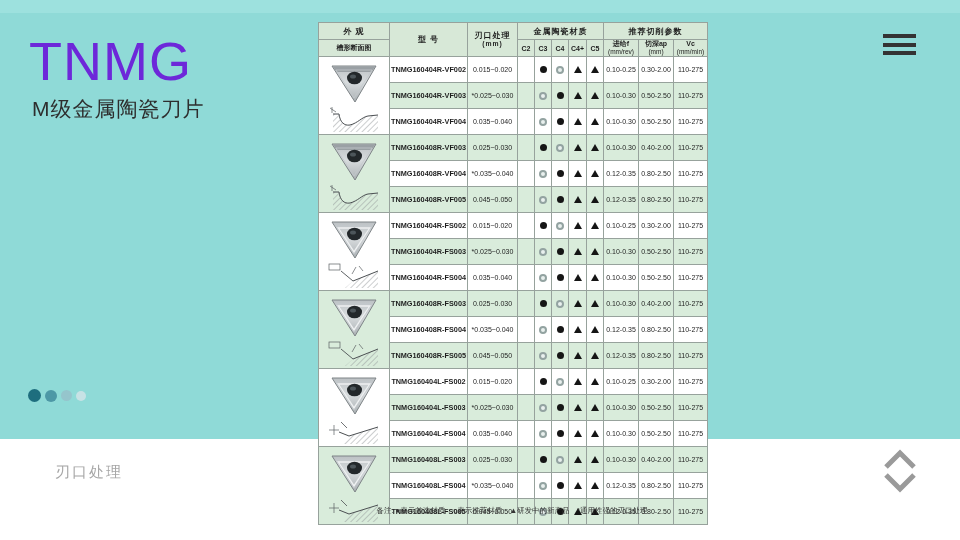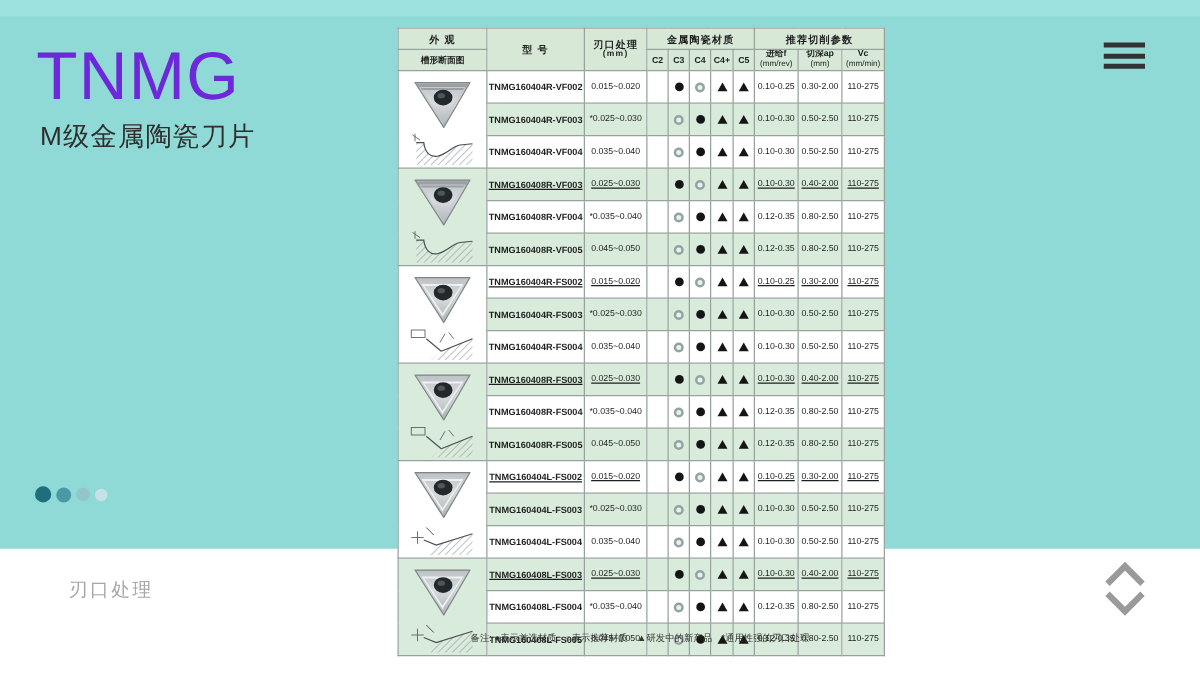--- a/index.html
+++ b/index.html
@@ -48,21 +48,21 @@
   th.two-line .unit{display:block;font-size:6.5px;font-weight:normal;}
   th.edge-h{font-size:7.5px;line-height:1.2;letter-spacing:0;}
   th.edge-h .unit{display:block;font-size:6.8px;font-weight:bold;}
   th.model-h{font-size:8.5px;letter-spacing:3px;}
   th.matcol{font-size:7px;letter-spacing:0;}
   table.spec tbody td{height:24.9px;font-size:7px;background:#fff;}
   table.spec tbody tr.alt td{background:#d9ecdb;}
   table.spec tbody td.model{font-size:7.3px;font-weight:bold;letter-spacing:0;}
   table.spec tbody td.imgcell{background:#fff;vertical-align:middle;line-height:0;}
   table.spec tbody td.imgcell svg{display:block;margin:1px auto;}
-  table.spec tbody tr.gsep td{border-top:1.5px solid #5a625e;text-decoration:underline;}
+  table.spec tbody tr.gsep td{border-top:1.5px solid #5a625e;}
 
   .sym{display:inline-block;vertical-align:middle;}
   .sym.dot{width:7px;height:7px;border-radius:50%;background:#151515;}
   .sym.ring{width:4px;height:4px;border-radius:50%;border:2px solid #93a3a1;background:#e9f0ee;}
   .sym.tri{width:0;height:0;border-left:4.5px solid transparent;border-right:4.5px solid transparent;border-bottom:7.5px solid #151515;}
 
   .footnote{
     position:absolute;left:318px;top:506px;width:388px;
     text-align:center;font-size:7.5px;color:#333;letter-spacing:0;
   }

